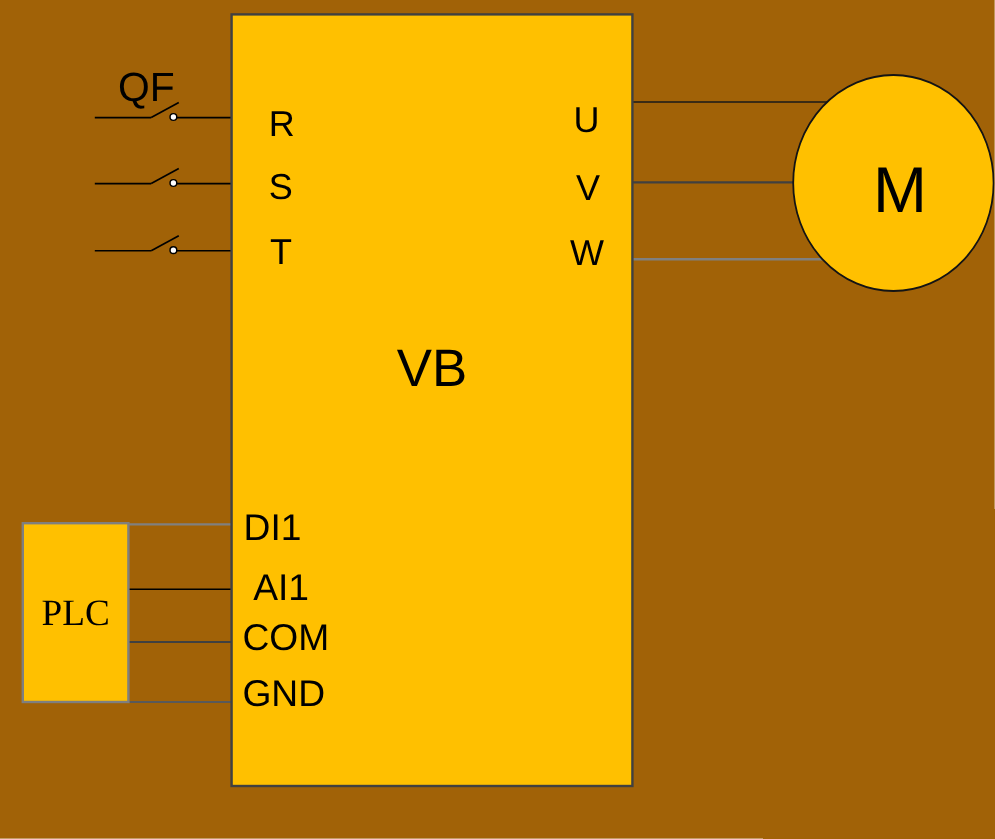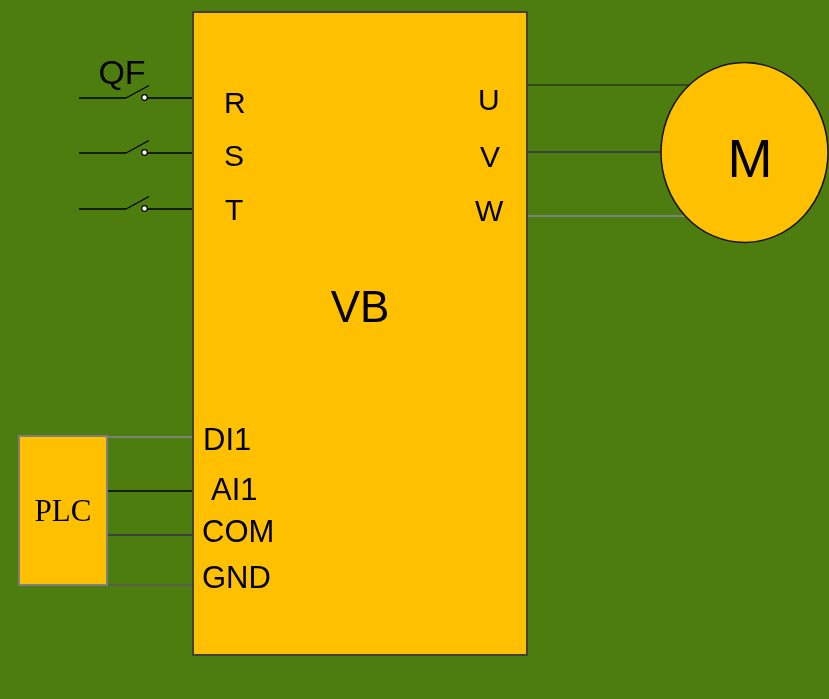--- a/index.html
+++ b/index.html
@@ -1,16 +1,16 @@
 <!DOCTYPE html>
 <html><head>
 <meta charset="utf-8">
 <style>
   html,body{margin:0;padding:0;background:#ffffff;}
-  #stage{position:relative;width:829px;height:699px;background:#4d7c0f;overflow:hidden;}
+  #stage{position:relative;width:829px;height:699px;background:#a16207;overflow:hidden;}
   svg{display:block;}
   text{font-family:"Liberation Sans",sans-serif;fill:#000000;}
   .serif-text{font-family:"Liberation Serif",serif;}
   .fs30{font-size:30px;}
   .fs31{font-size:31px;}
   .fs34{font-size:34px;}
   .fs44{font-size:44px;}
   .fs54{font-size:54px;}
   .wire-black{stroke:#000000;stroke-width:1.3;fill:none;}
   .wire-thin{stroke:#1a1a1a;stroke-width:1.2;fill:none;}

